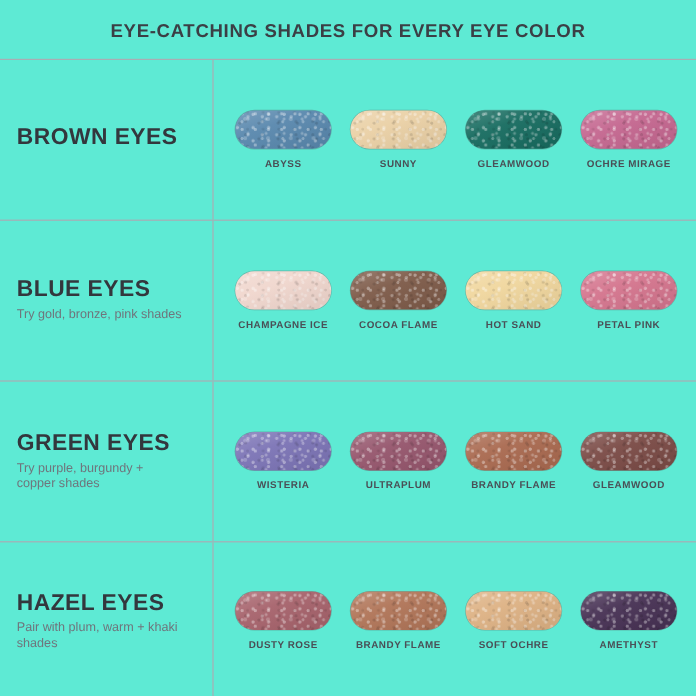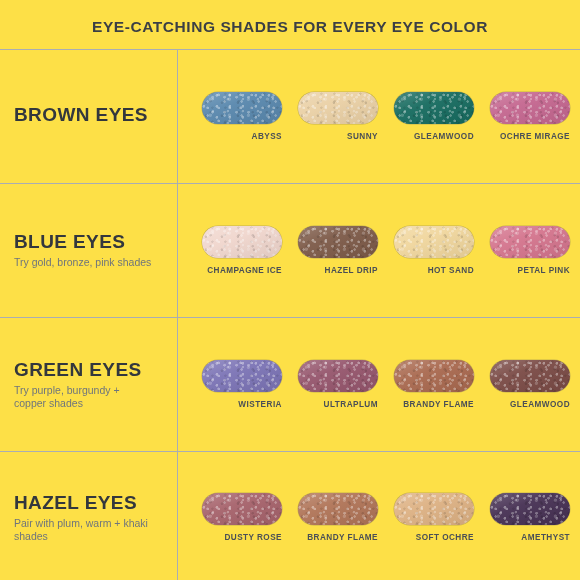--- a/index.html
+++ b/index.html
@@ -85,21 +85,21 @@
     flex: 1 1 auto;
     display: flex;
     align-items: center;
     justify-content: space-around;
     padding: 0 8px 0 10px;
     box-sizing: border-box;
   }
   .swatch-item {
     display: flex;
     flex-direction: column;
-    align-items: flex-end;
+    align-items: center;
     width: 92px;
   }
   .swatch-chip {
     width: 80px;
     height: 32px;
     border-radius: 16px;
     position: relative;
     overflow: hidden;
     box-shadow: 0 0 0 0.5px rgba(90,90,90,0.35);
   }
@@ -137,21 +137,21 @@
     font-weight: bold;
     letter-spacing: 0.45px;
     color: #4a4f56;
     text-align: center;
     white-space: nowrap;
   }
 </style>
 </head>
 <body style="background: rgb(238, 240, 242);">
 
-<div class="infographic" style="background: #fde047;">
+<div class="infographic" style="background: #5eead4;">
 
   <div class="title-bar">
     <div class="title-text" style="color: rgb(59, 63, 69);">EYE-CATCHING SHADES FOR EVERY EYE COLOR</div>
   </div>
 
   <div class="rows" style="border-top-color: rgb(169, 173, 179);">
 
     <div class="row" style="border-bottom-color: rgb(169, 173, 179);">
       <div class="cell-label" style="border-right-color: rgb(169, 173, 179);">
         <div class="eye-name" style="color: rgb(51, 55, 61);">BROWN EYES</div>
@@ -181,21 +181,21 @@
         <div class="eye-name" style="color: rgb(51, 55, 61);">BLUE EYES</div>
         <div class="eye-tip" style="color: rgb(111, 117, 124);">Try gold, bronze, pink shades</div>
       </div>
       <div class="cell-swatches">
         <div class="swatch-item">
           <div class="swatch-chip" style="background-color: rgb(240, 214, 205);"></div>
           <div class="swatch-name" style="color: rgb(74, 79, 86);">CHAMPAGNE ICE</div>
         </div>
         <div class="swatch-item">
           <div class="swatch-chip" style="background-color: rgb(125, 90, 72);"></div>
-          <div class="swatch-name" style="color: rgb(74, 79, 86);">HAZEL DRIP</div>
+          <div class="swatch-name" style="color: rgb(74, 79, 86);">COCOA FLAME</div>
         </div>
         <div class="swatch-item">
           <div class="swatch-chip" style="background-color: rgb(240, 214, 157);"></div>
           <div class="swatch-name" style="color: rgb(74, 79, 86);">HOT SAND</div>
         </div>
         <div class="swatch-item">
           <div class="swatch-chip" style="background-color: rgb(212, 116, 141);"></div>
           <div class="swatch-name" style="color: rgb(74, 79, 86);">PETAL PINK</div>
         </div>
       </div>

